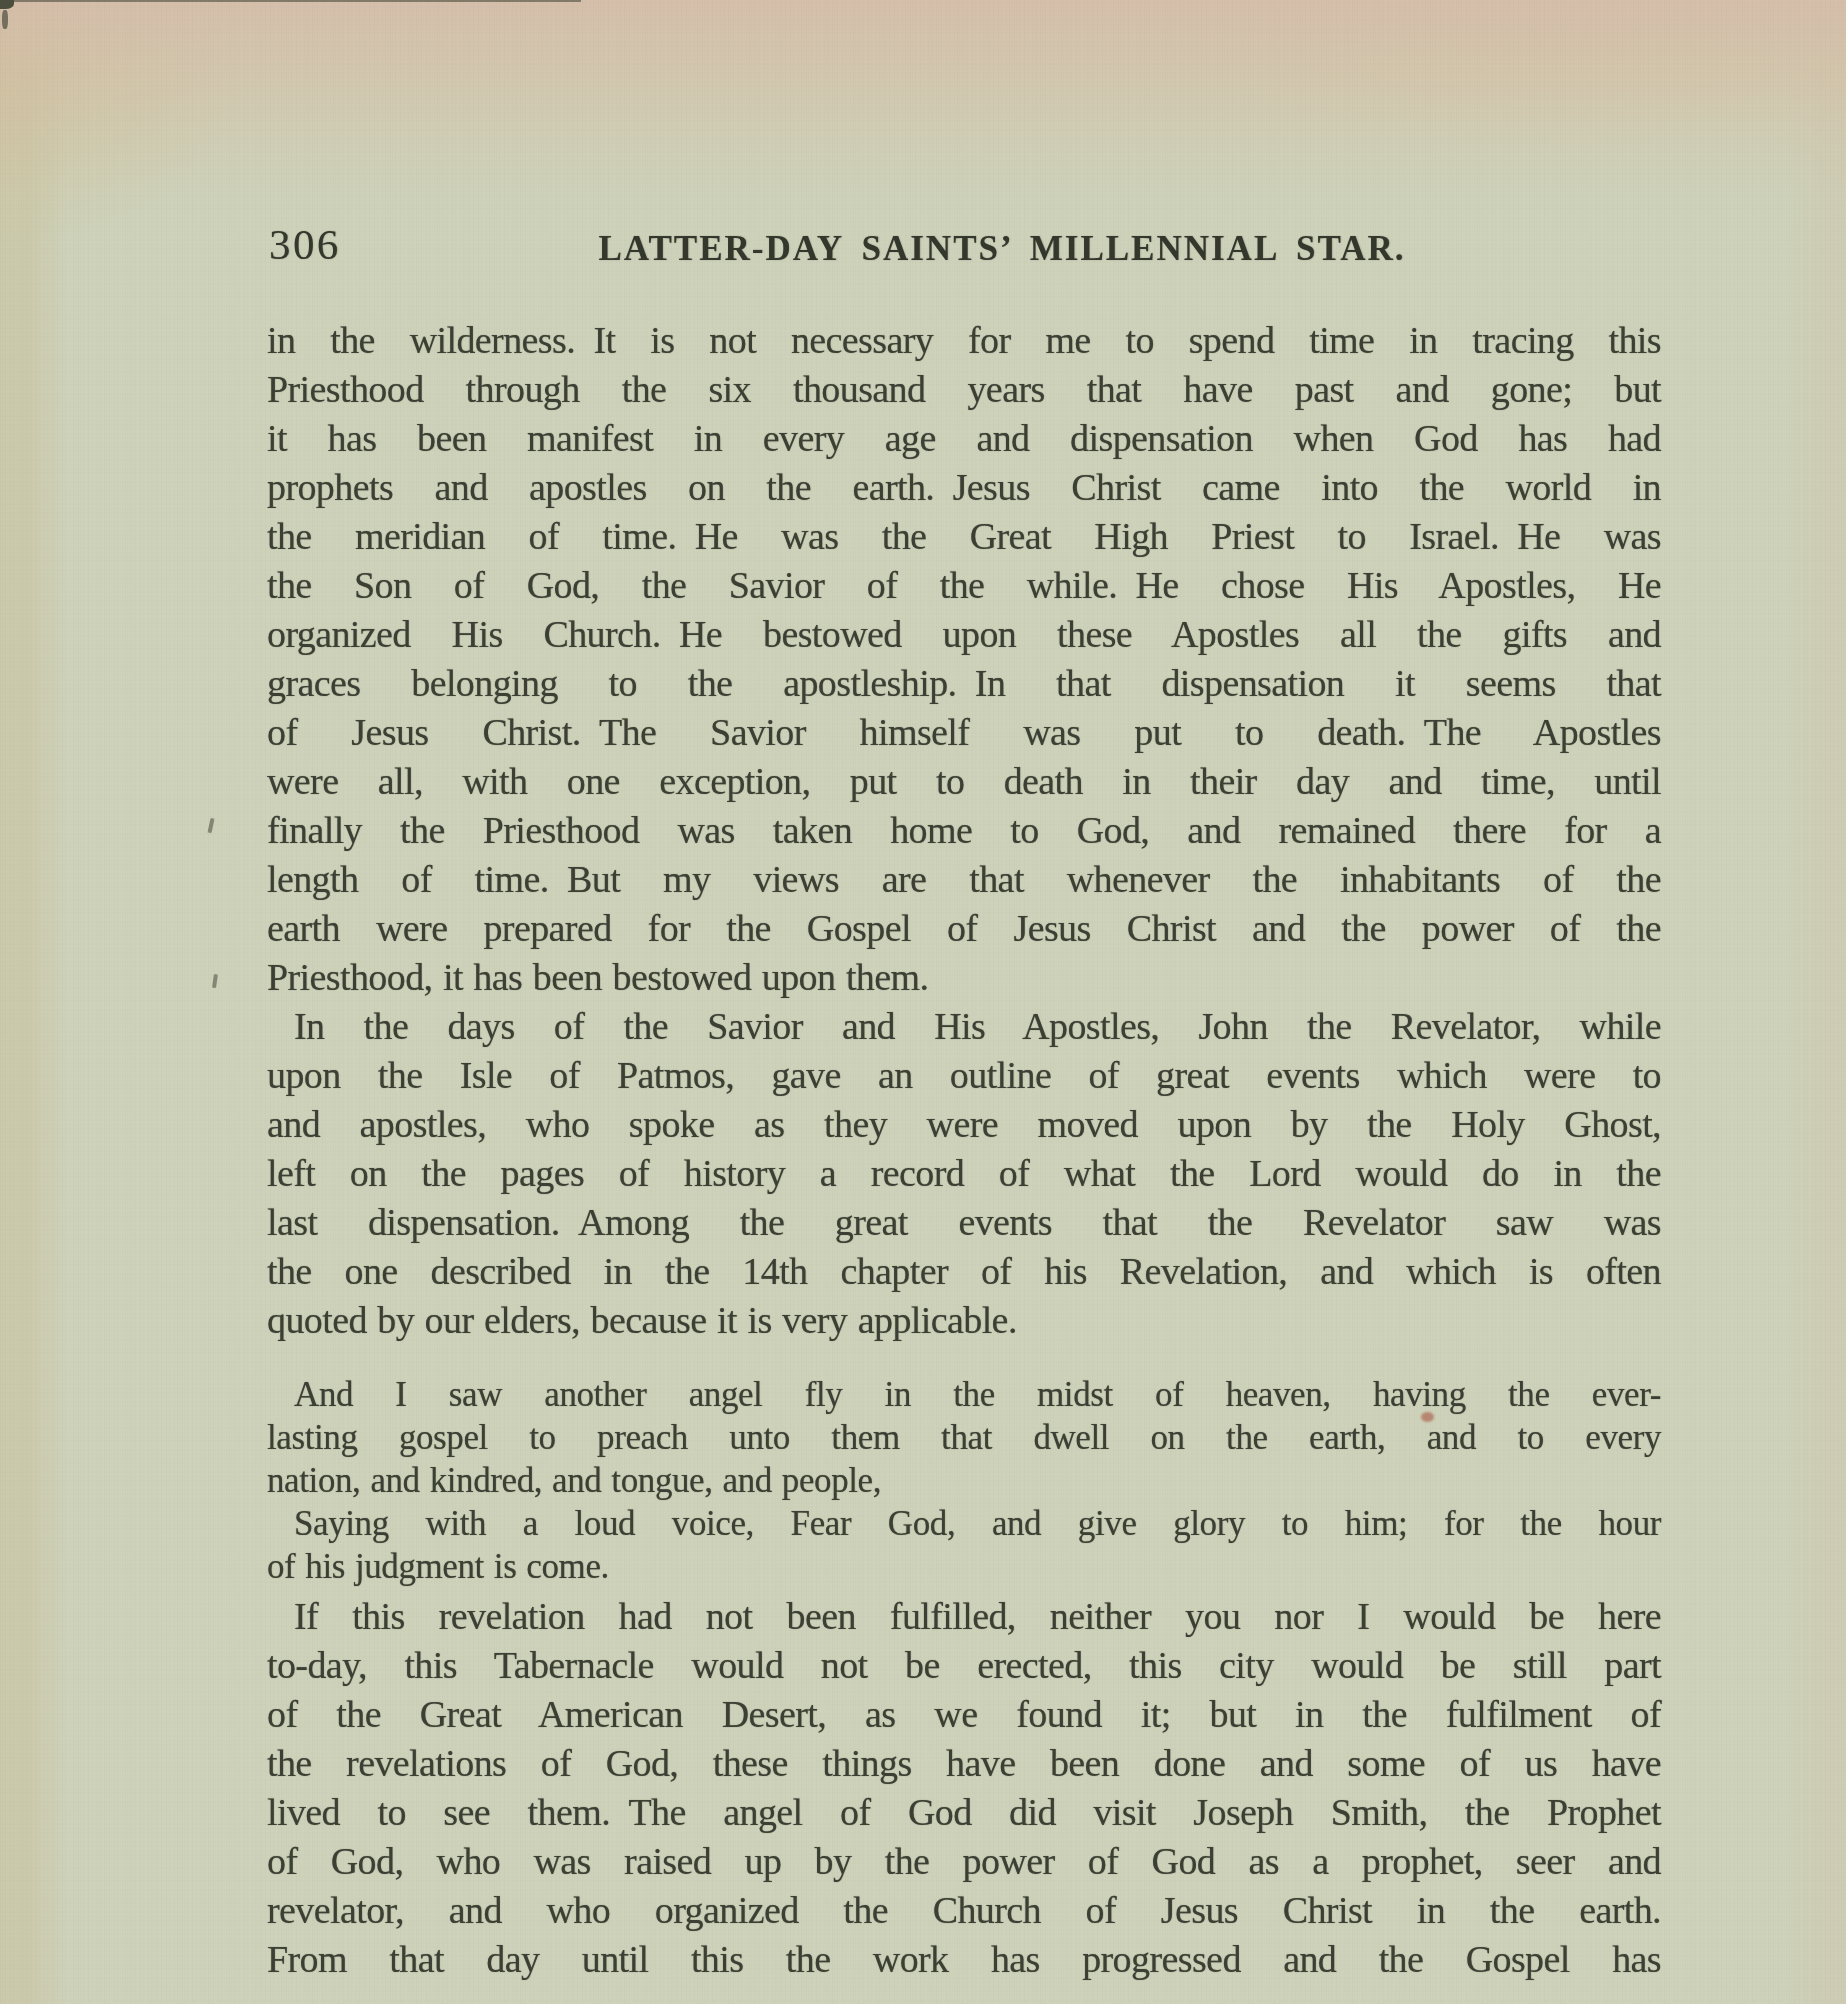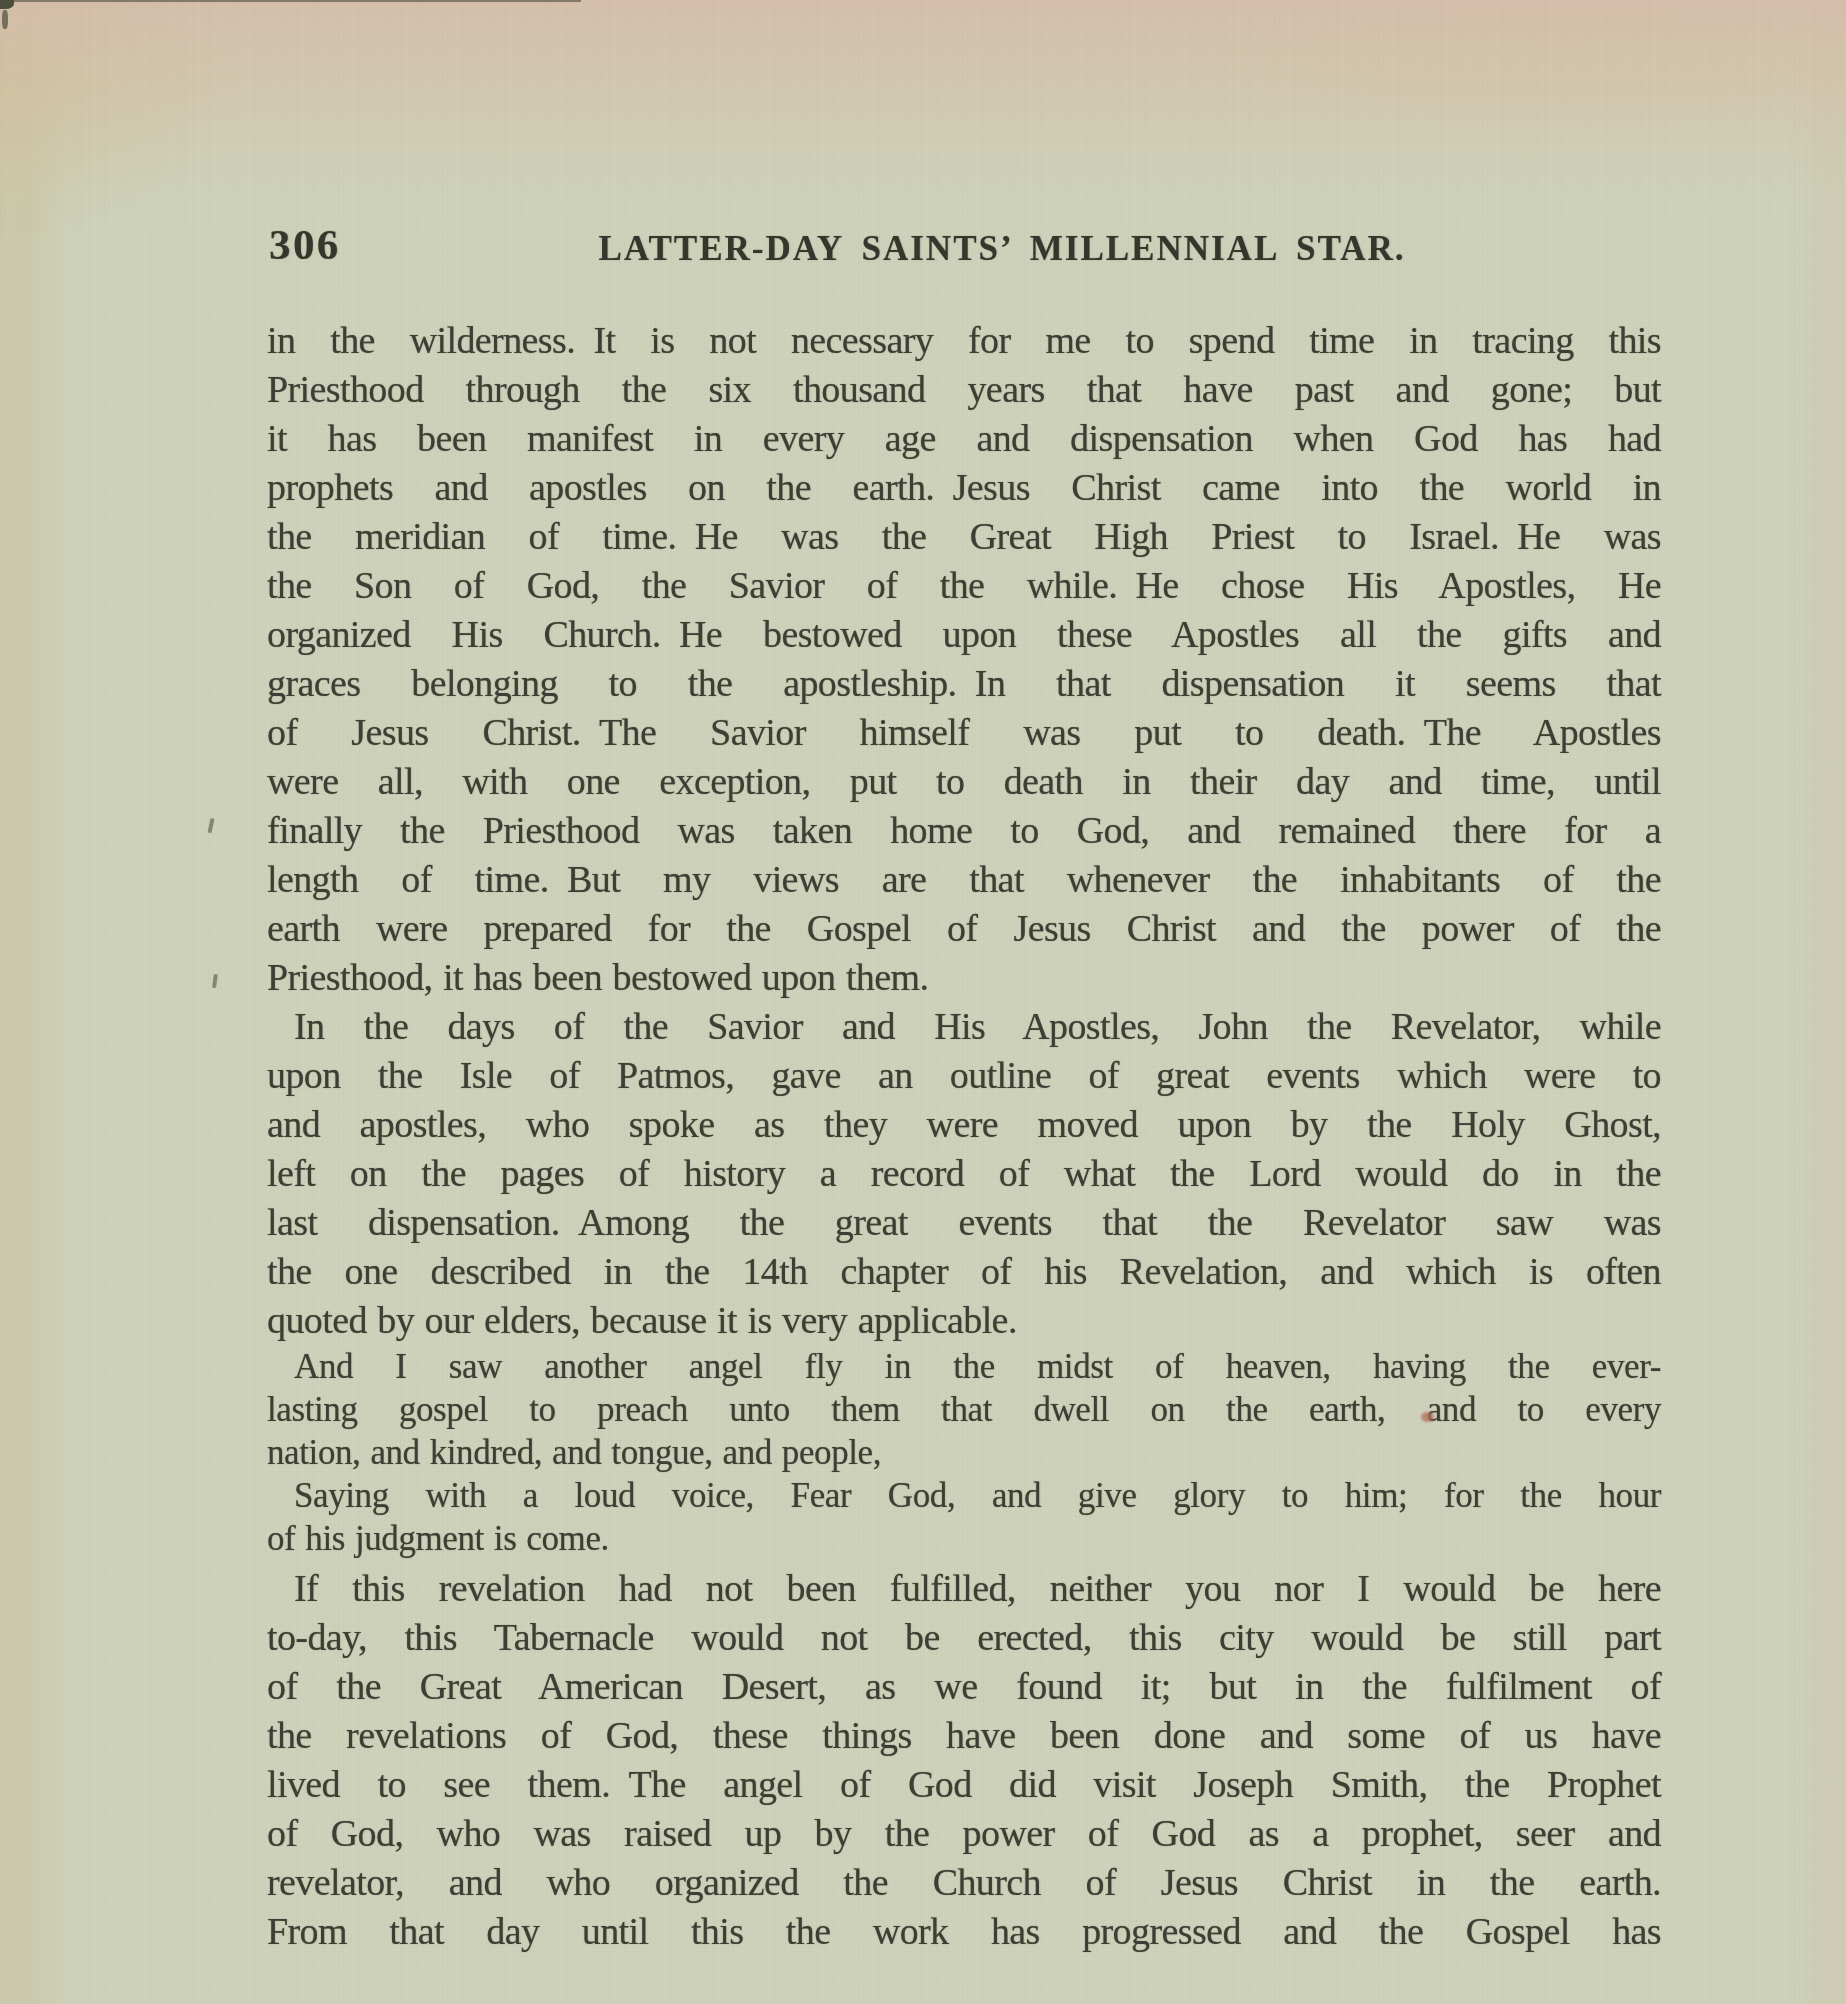--- a/index.html
+++ b/index.html
@@ -36,38 +36,38 @@
   .page::after{
     content:"";position:absolute;inset:0;pointer-events:none;z-index:2;
     background:
       repeating-linear-gradient(90deg, rgba(98,104,78,0.030) 0 0.8px, rgba(0,0,0,0) 0.8px 2.4px,
                                 rgba(98,104,78,0.020) 2.4px 3.2px, rgba(0,0,0,0) 3.2px 5.2px),
       repeating-linear-gradient(0deg, rgba(120,124,100,0.016) 0 1.6px, rgba(0,0,0,0) 1.6px 4.4px);
   }
   .header{position:absolute;left:0;top:0;width:100%;z-index:3;}
   .pageno{
     position:absolute;left:269px;top:223px;
-    font-size:43px;line-height:1;font-weight:700;
+    font-size:43px;line-height:1;font-weight:400;
     letter-spacing:2.4px;color:var(--ink-strong);
     text-shadow:0.4px 0.4px 1.2px rgba(56,60,48,0.45);
   }
   .title{
     position:absolute;left:1002px;top:231px;transform:translateX(-50%);
     margin:0;white-space:nowrap;
     font-size:35px;line-height:1;font-weight:700;
     letter-spacing:2px;word-spacing:8px;color:var(--ink-strong);
     text-shadow:0.4px 0.4px 1.2px rgba(56,60,48,0.45);
   }
   .body-column{
     position:absolute;left:267px;top:316px;width:1394px;z-index:3;
   }
   .para{margin:0;}
   .para[data-kind="body"]{font-size:38px;line-height:49px;letter-spacing:-0.6px;}
   .para[data-kind="quote"]{font-size:35px;line-height:43px;letter-spacing:-0.4px;}
-  [data-name="quote-verse-1"]{margin-top:0;}
+  [data-name="quote-verse-1"]{margin-top:28px;}
   [data-name="quote-verse-2"]{margin-bottom:4px;}
   .line{
     text-align:justify;text-align-last:justify;
     word-spacing:1.6px;
     text-shadow:0.2px 0.2px 1px rgba(60,64,52,0.45), -0.2px 0 0.8px rgba(60,64,52,0.22);
   }
   .line.final{text-align-last:left;}
   .line.indent{text-indent:27px;}
   
   .speck{position:absolute;pointer-events:none;z-index:4;border-radius:50%;}

